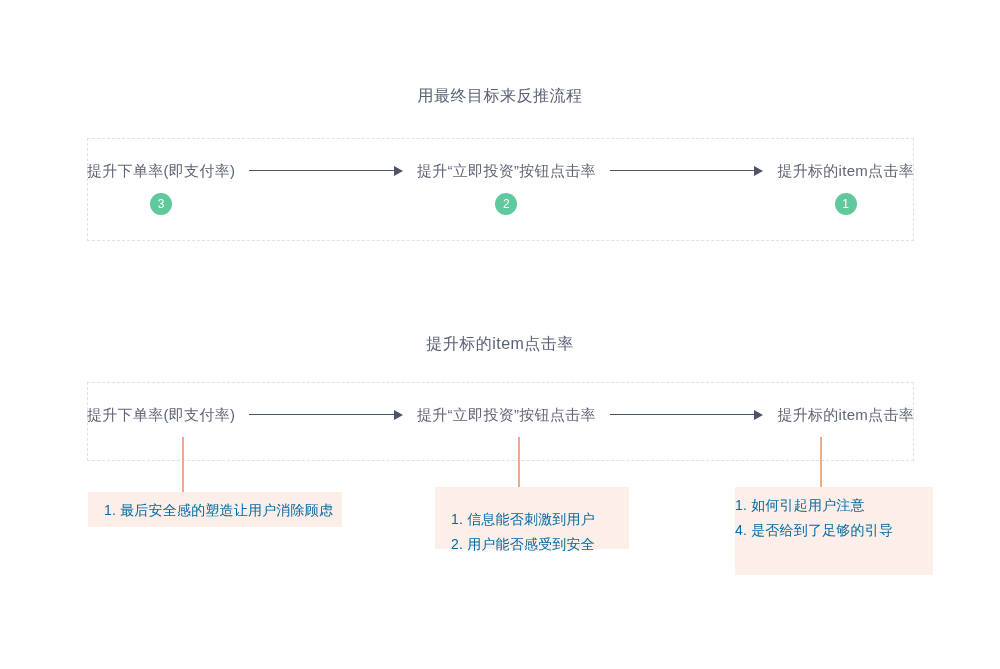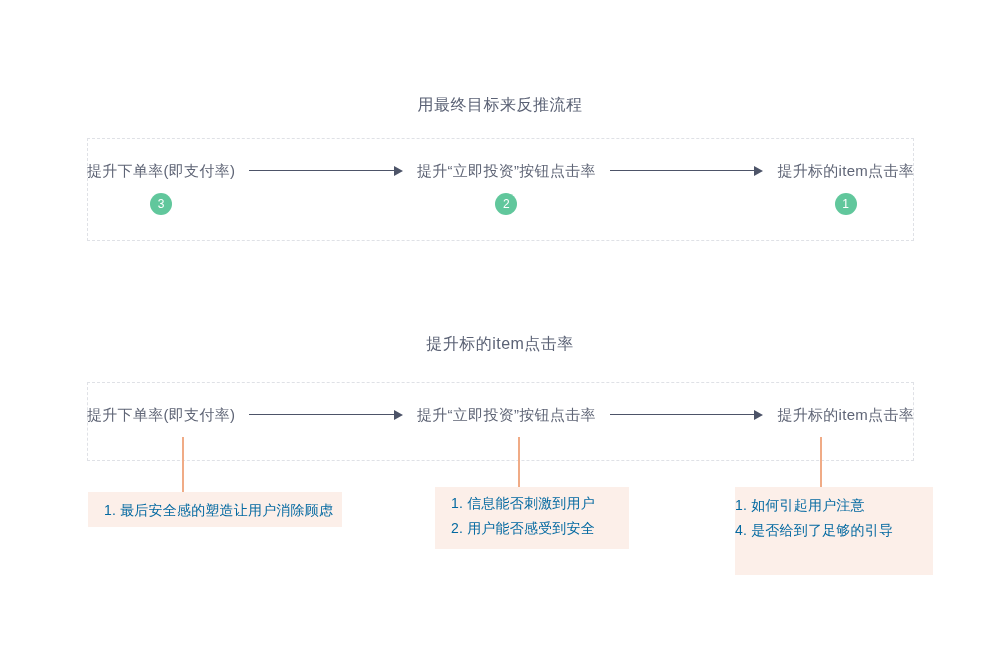--- a/index.html
+++ b/index.html
@@ -17,21 +17,21 @@
 
   .section-title {
     position: absolute;
     width: 100%;
     text-align: center;
     color: #5b6275;
     font-size: 16px;
     letter-spacing: 0.5px;
     font-weight: 400;
   }
-  #title-1 { top: 86px; margin-top: 9px; }
+  #title-1 { top: 86px; }
   #title-2 { top: 334px; }
 
   .dashed-panel {
     position: absolute;
     border: 1px dashed #dfe1e6;
     box-sizing: border-box;
     background: transparent;
   }
   #panel-1 { left: 87px; top: 138px; width: 827px; height: 103px; }
   #panel-2 { left: 87px; top: 382px; width: 827px; height: 79px; }
@@ -189,21 +189,21 @@
 </div>
 
 <div class="connector" style="left:182px; top:437px; height:56px;"></div>
 <div class="connector" style="left:518px; top:437px; height:50px;"></div>
 <div class="connector" style="left:820px; top:437px; height:50px;"></div>
 
 <div class="note-box" id="note-box-1" style="left:88px; top:492px; width:254px; height:35px; padding:6px 16px;">
   <div class="note-line">1. 最后安全感的塑造让用户消除顾虑</div>
 </div>
 
-<div class="note-box" id="note-box-2" style="left:435px; top:487px; width:194px; height:62px; padding:4px 16px;">
+<div class="note-box" id="note-box-2" style="left:435px; top:487px; width:194px; height:62px; padding:20px 16px;">
   <div class="note-line">1. 信息能否刺激到用户</div>
   <div class="note-line">2. 用户能否感受到安全</div>
 </div>
 
 <div class="note-box" id="note-box-3" style="left:735px; top:487px; width:198px; height:88px; padding:6px 0;">
   <div class="note-line">1. 如何引起用户注意</div>
   <div class="note-line">4. 是否给到了足够的引导</div>
 </div>
 
 </body></html>

